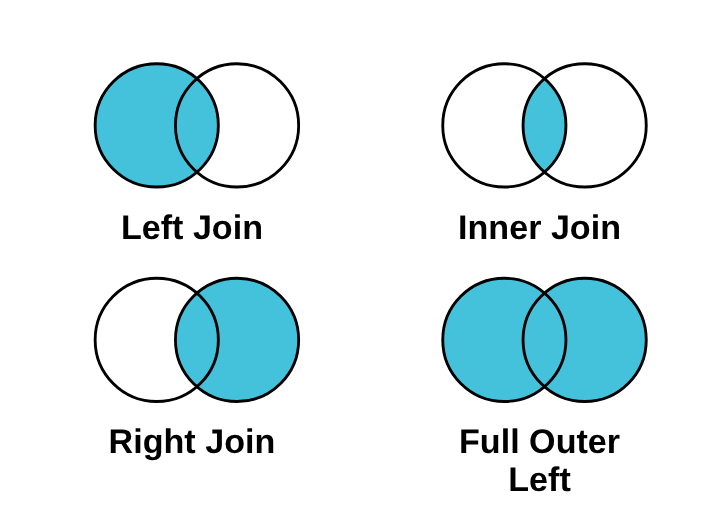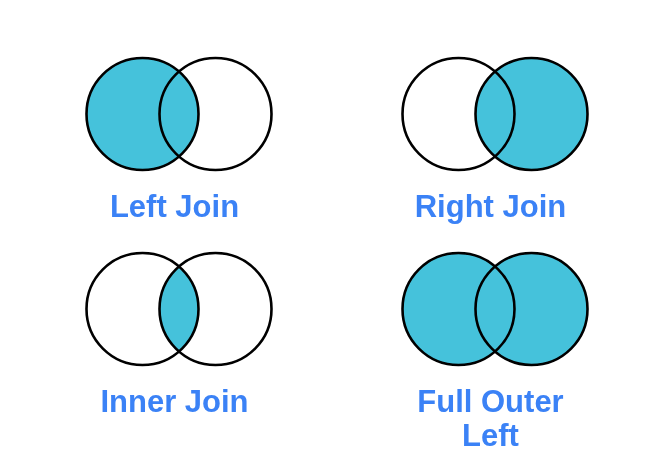--- a/index.html
+++ b/index.html
@@ -41,21 +41,21 @@
     fill: none;
     stroke-width: 2.6px;
   }
   .caption {
     margin-top: 12px;
     max-width: 190px;
     font-size: 31px;
     font-weight: bold;
     line-height: 1.1;
     text-align: center;
-    color: #3b82f6;
+    color: #000000;
     letter-spacing: 0px;
   }
 </style>
 </head>
 <body>
 
 <div class="canvas">
 
   <figure class="cell">
     <svg class="venn" viewBox="0 0 204 127">
@@ -69,47 +69,47 @@
       <circle cx="143" cy="63" r="56" clip-path="url(#clipL0)" fill="#45C2DB"></circle>
       <circle class="outline" cx="70" cy="63" r="56" stroke="#000000"></circle>
       <circle class="outline" cx="143" cy="63" r="56" stroke="#000000"></circle>
     </svg>
     <figcaption class="caption">Left Join</figcaption>
   </figure>
 
   <figure class="cell">
     <svg class="venn" viewBox="0 0 204 127">
       <defs>
+        <clipPath id="clipL2">
+            <circle cx="70" cy="63" r="56"></circle>
+          </clipPath>
+      </defs>
+      <circle cx="70" cy="63" r="56" fill="#FFFFFF"></circle>
+      <circle cx="143" cy="63" r="56" fill="#FFFFFF"></circle>
+      <circle cx="143" cy="63" r="56" clip-path="url(#clipL2)" fill="#45C2DB"></circle>
+      <circle class="outline" cx="70" cy="63" r="56" stroke="#000000"></circle>
+      <circle class="outline" cx="143" cy="63" r="56" stroke="#000000"></circle>
+    </svg>
+    <figcaption class="caption">Inner Join</figcaption>
+  </figure>
+
+  <figure class="cell">
+    <svg class="venn" viewBox="0 0 204 127">
+      <defs>
         <clipPath id="clipL1">
             <circle cx="70" cy="63" r="56"></circle>
           </clipPath>
       </defs>
       <circle cx="70" cy="63" r="56" fill="#FFFFFF"></circle>
       <circle cx="143" cy="63" r="56" fill="#45C2DB"></circle>
       <circle cx="143" cy="63" r="56" clip-path="url(#clipL1)" fill="#45C2DB"></circle>
       <circle class="outline" cx="70" cy="63" r="56" stroke="#000000"></circle>
       <circle class="outline" cx="143" cy="63" r="56" stroke="#000000"></circle>
     </svg>
     <figcaption class="caption">Right Join</figcaption>
-  </figure>
-
-  <figure class="cell">
-    <svg class="venn" viewBox="0 0 204 127">
-      <defs>
-        <clipPath id="clipL2">
-            <circle cx="70" cy="63" r="56"></circle>
-          </clipPath>
-      </defs>
-      <circle cx="70" cy="63" r="56" fill="#FFFFFF"></circle>
-      <circle cx="143" cy="63" r="56" fill="#FFFFFF"></circle>
-      <circle cx="143" cy="63" r="56" clip-path="url(#clipL2)" fill="#45C2DB"></circle>
-      <circle class="outline" cx="70" cy="63" r="56" stroke="#000000"></circle>
-      <circle class="outline" cx="143" cy="63" r="56" stroke="#000000"></circle>
-    </svg>
-    <figcaption class="caption">Inner Join</figcaption>
   </figure>
 
   <figure class="cell">
     <svg class="venn" viewBox="0 0 204 127">
       <defs>
         <clipPath id="clipL3">
             <circle cx="70" cy="63" r="56"></circle>
           </clipPath>
       </defs>
       <circle cx="70" cy="63" r="56" fill="#45C2DB"></circle>

